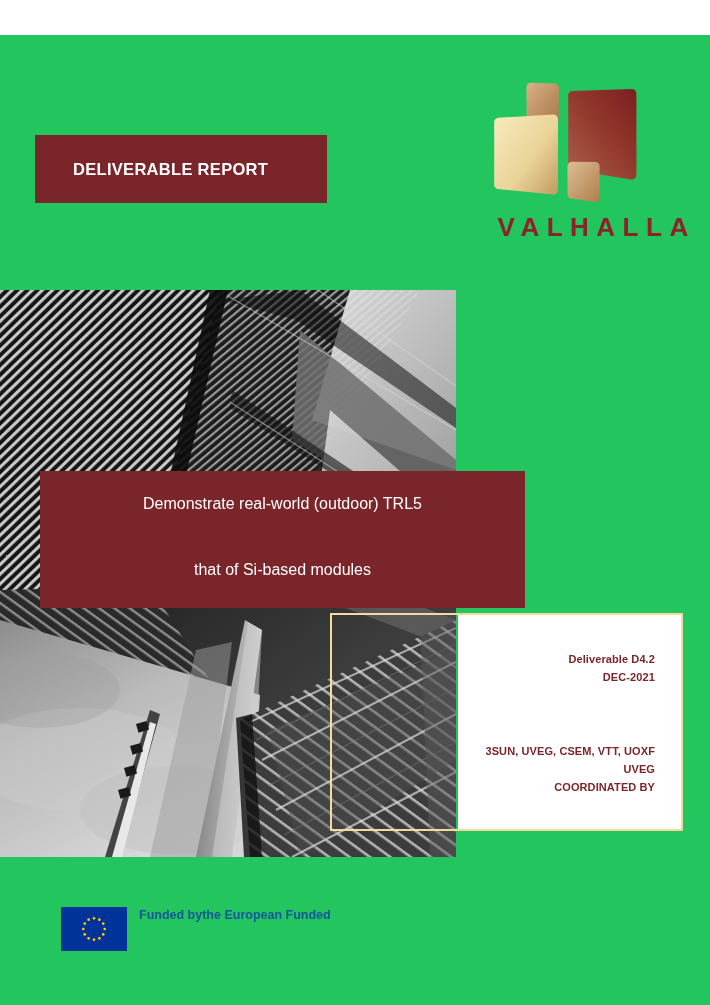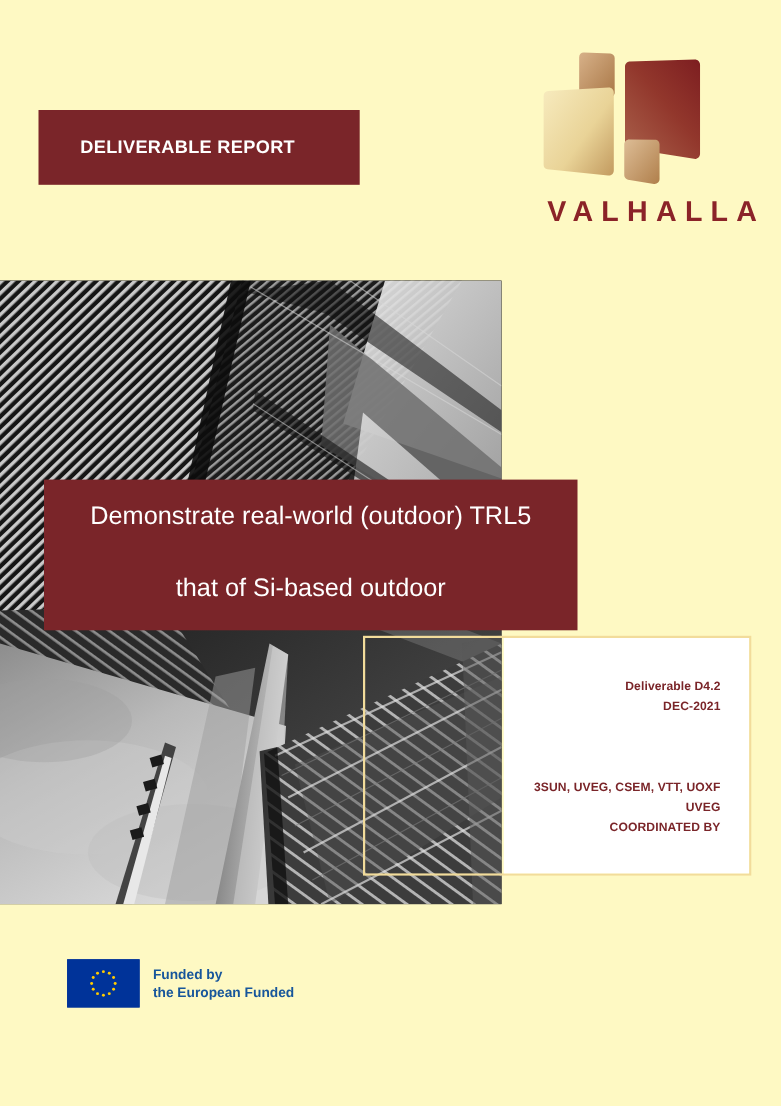--- a/index.html
+++ b/index.html
@@ -12,21 +12,22 @@
     height: 1005px;
     position: relative;
     overflow: hidden;
     font-family: "Liberation Sans", sans-serif;
     -webkit-font-smoothing: antialiased;
   }
 
   .page {
     position: absolute;
     inset: 0;
-    background: #fef9c3;
+    background: #22c55e;
+    margin-top: 35px;
   }
 
   
   .report-badge {
     position: absolute;
     left: 35px;
     top: 100px;
     width: 292px;
     height: 68px;
     background: #7a2529;
@@ -91,21 +92,21 @@
     height: 137px;
     background: #7a2529;
     display: flex;
     align-items: center;
     justify-content: center;
     box-sizing: border-box;
     padding: 0 14px 6px 14px;
   }
   .title-text {
     color: #ffffff;
-    font-size: 23px;
+    font-size: 16px;
     line-height: 33px;
     text-align: center;
     font-weight: normal;
   }
 
   
   .info-box {
     position: absolute;
     left: 330px;
     top: 578px;
@@ -147,21 +148,21 @@
   .eu-flag {
     width: 66px;
     height: 44px;
     background: #003399;
     position: relative;
   }
   .eu-flag svg { display: block; }
   .eu-text {
     padding-left: 12px;
     display: flex;
-    flex-direction: column;
+    flex-direction: row;
     justify-content: center;
   }
   .eu-text-line {
     color: #17569b;
     font-size: 12.5px;
     font-weight: bold;
     line-height: 16px;
     white-space: nowrap;
   }
 </style>
@@ -314,21 +315,21 @@
       <polygon points="420,330 456,322 456,567 430,567" fill="#585858" opacity="0.5"></polygon>
 
       <polygon points="236,428 252,424 262,567 244,567" fill="#101010" opacity="0.8"></polygon>
     </svg>
   </div>
 
   <div class="title-block">
     <div class="title-text">
       <span>Demonstrate real-world (outdoor) TRL5</span><br>
       <br>
-      <span>that of Si-based outdoor</span>
+      <span>that of Si-based modules</span>
     </div>
   </div>
 
   <div class="info-box"></div>
 
   <div class="info-panel">
     <div class="info-line">Deliverable D4.2</div>
     <div class="info-line">DEC-2021</div>
     <div class="info-gap"></div>
     <div class="info-line">3SUN, UVEG, CSEM, VTT, UOXF</div>

